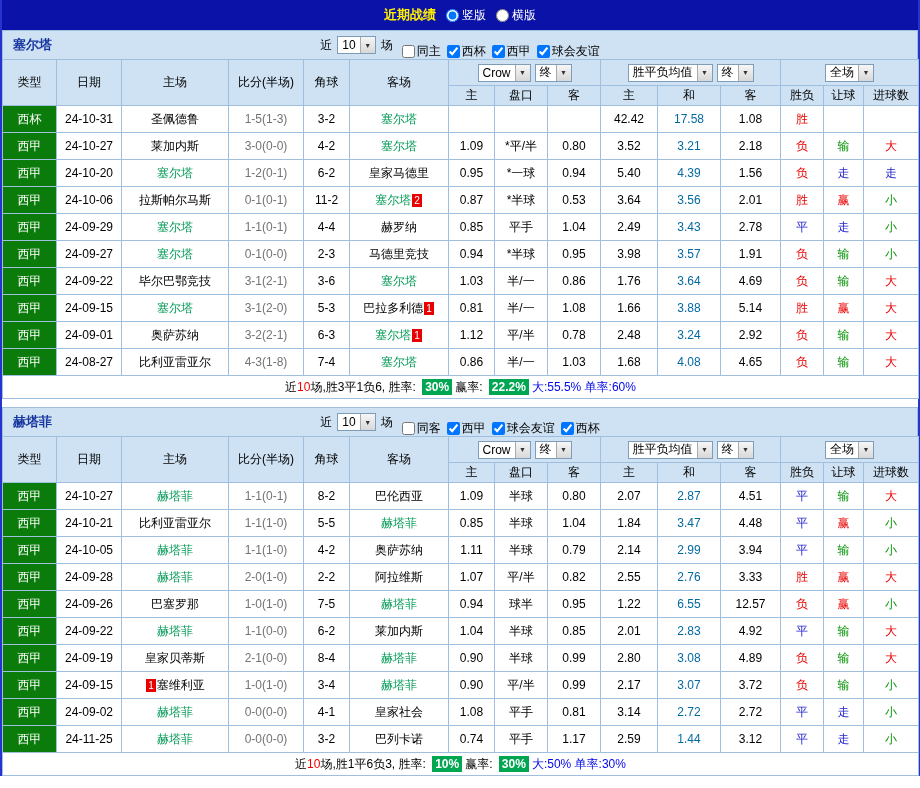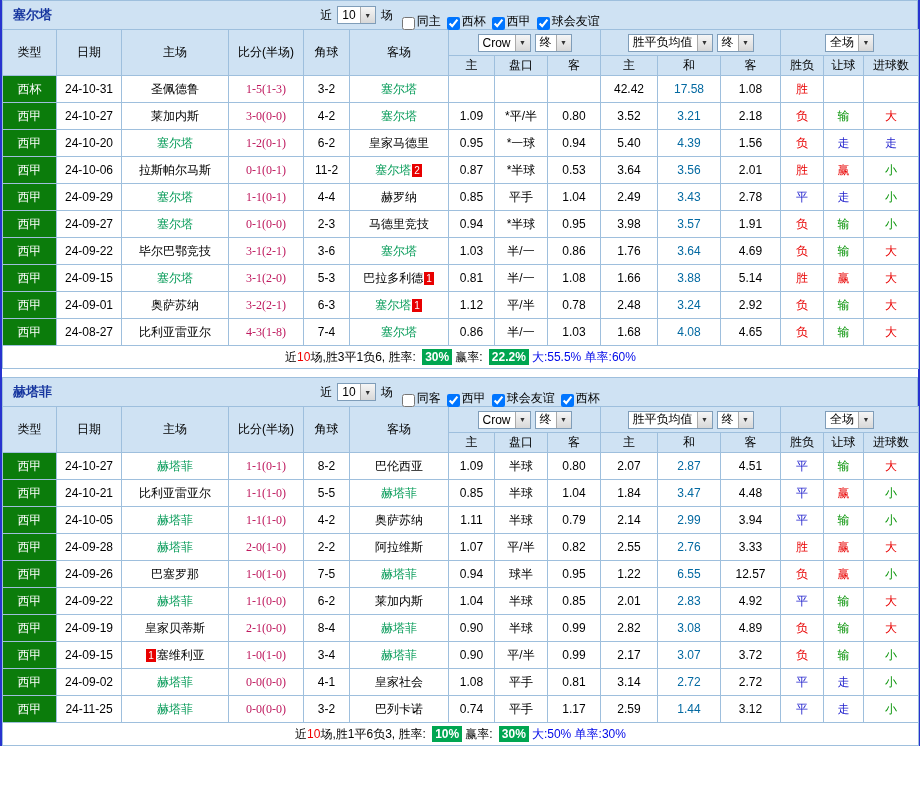--- a/index.html
+++ b/index.html
@@ -7,46 +7,57 @@
   .page { width: 920px; border-left: 2px solid #2733cf; border-right: 2px solid #2733cf; }
   .topbar { height: 30px; background: #0a12a8; display: flex; align-items: center; justify-content: center; gap: 10px; color: #fff; }
   .topbar .title { color: #ffef00; font-weight: bold; font-size: 13px; }
   .topbar label { display: inline-flex; align-items: center; gap: 3px; cursor: pointer; }
   .topbar input { margin: 0; }
   .sec-head { height: 29px; background: #cfe2f3; border: 1px solid #9ebfdd; border-bottom: none; display: flex; align-items: center; padding: 0 10px; }
   .team-name { width: 130px; font-weight: bold; font-size: 13px; color: #17369f; }
   .spacer { width: 130px; }
   .filters { flex: 1; display: flex; align-items: center; justify-content: center; gap: 3px; }
   .cbs { display: inline-flex; align-items: center; }
-  .cbs label { display: inline-flex; align-items: flex-end; margin-left: 6px; cursor: pointer; margin-top: 12px; }
+  .cbs label { display: inline-flex; align-items: center; margin-left: 6px; cursor: pointer; margin-top: 12px; }
   .cbs input { margin: 0 2px 0 0; }
   .fsel { display: inline-flex; align-items: stretch; border: 1px solid #7f9db9; background: #fff; height: 18px; margin: 0 2px; cursor: pointer; vertical-align: middle; }
   .fsel-label { padding: 0 4px; display: flex; align-items: center; }
   .fsel-arrow { width: 15px; background: linear-gradient(#f6f6f6, #d8d8d8); border-left: 1px solid #aaa; font-size: 7px; color: #333; display: flex; align-items: center; justify-content: center; }
   table { width: 100%; border-collapse: collapse; table-layout: fixed; }
   th, td { border: 1px solid #9ebfdd; text-align: center; overflow: hidden; white-space: nowrap; }
   thead th { background: #cfe2f3; font-weight: normal; color: #000; }
   thead tr:first-child th { height: 26px; }
   thead tr:last-child th { height: 20px; }
   tbody td { height: 27px; background: #fff; color: #000; }
   td.league { background: #0b7c0b; color: #fff; }
-  td.score { color: #be185d; font-family: Liberation Serif, serif; }
+  td.score { color: #737373; }
   .subject { color: #009955; }
   td.avgdraw { color: #0369a1; }
   .card { display: inline-block; background: #e80000; color: #fff; font-size: 10px; line-height: 13px; padding: 0 2px; margin: 0 1px; }
   tfoot td.summary { height: 23px; background: #fff; }
   .s-k { color: #000; } .s-r { color: #f00000; } .s-b { color: #0008e8; }
   .s-g { background: #00a651; color: #fff; font-weight: bold; padding: 1px 3px; margin: 0 3px; }
   .gap { height: 8px; }
 </style>
 </head>
 <body>
 
 <div class="page">
 
+  <div class="topbar">
+    <span class="title">近期战绩</span>
+    <label>
+      <input type="radio" name="layout" checked="" style="">
+      <span>竖版</span>
+    </label>
+    <label>
+      <input type="radio" name="layout" style="">
+      <span>横版</span>
+    </label>
+  </div>
 
   <section>
     <div class="sec-head">
       <span class="team-name">塞尔塔</span>
       <div class="filters">
         <span>近</span>
         <span class="fsel">
             <span class="fsel-label">10</span>
             <span class="fsel-arrow">▼</span>
           </span>
@@ -481,21 +492,21 @@
           <tr>
             <td class="league">西甲</td>
             <td>24-09-19</td>
             <td class="team">皇家贝蒂斯</td>
             <td class="score">2-1(0-0)</td>
             <td>8-4</td>
             <td class="team subject">赫塔菲</td>
             <td>0.90</td>
             <td>半球</td>
             <td>0.99</td>
-            <td>2.82</td>
+            <td>2.80</td>
             <td class="avgdraw">3.08</td>
             <td>4.89</td>
             <td style="color: rgb(232, 0, 0);">负</td>
             <td style="color: rgb(8, 148, 8);">输</td>
             <td style="color: rgb(232, 0, 0);">大</td>
           </tr>
           <tr>
             <td class="league">西甲</td>
             <td>24-09-15</td>
             <td class="team"><span class="card">1</span>塞维利亚</td>

